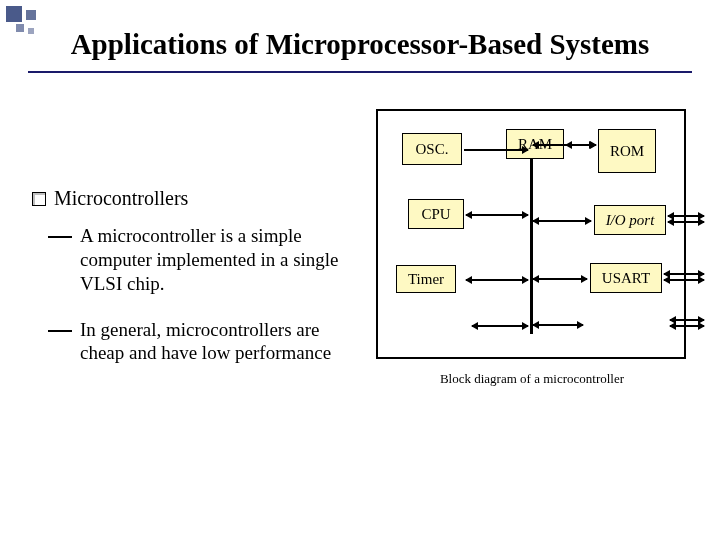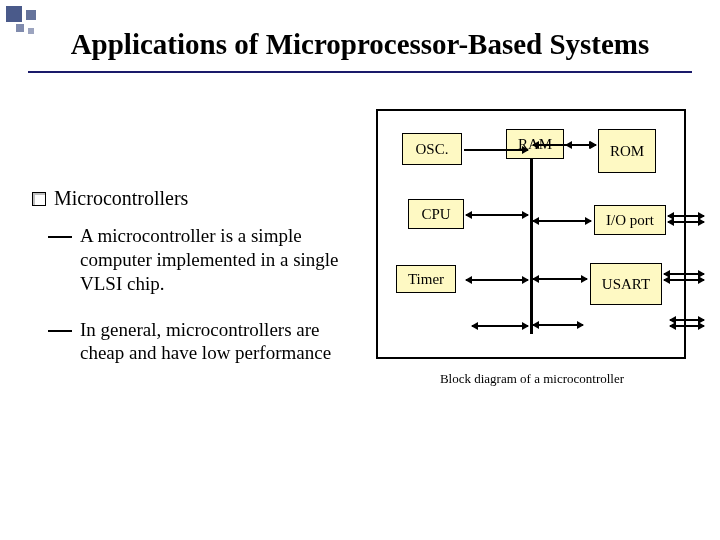--- a/index.html
+++ b/index.html
@@ -89,23 +89,23 @@
     display: flex;
     align-items: center;
     justify-content: center;
     padding: 2px 4px;
     white-space: nowrap;
   }
   .osc   { left: 24px;  top: 22px;  width: 60px; height: 32px; }
   .ram   { left: 128px; top: 18px;  width: 58px; height: 30px; }
   .rom   { left: 220px; top: 18px;  width: 58px; height: 44px; }
   .cpu   { left: 30px;  top: 88px;  width: 56px; height: 30px; }
-  .io    { left: 216px; top: 94px;  width: 72px; height: 30px; }
+  .io    { left: 216px; top: 94px;  width: 72px; height: 30px; font-style: italic; }
   .timer { left: 18px;  top: 154px; width: 60px; height: 28px; }
-  .usart { left: 212px; top: 152px; width: 72px; height: 42px; }
+  .usart { left: 212px; top: 152px; width: 72px; height: 30px; }
   .intr  { left: 20px;  top: 200px; width: 72px; height: 28px; }
   .adda  { left: 208px; top: 198px; width: 82px; height: 30px; }
 
   .bus-v {
     position: absolute;
     width: 3px;
     background: #000;
     left: 152px;
     top: 48px;
     height: 175px;

